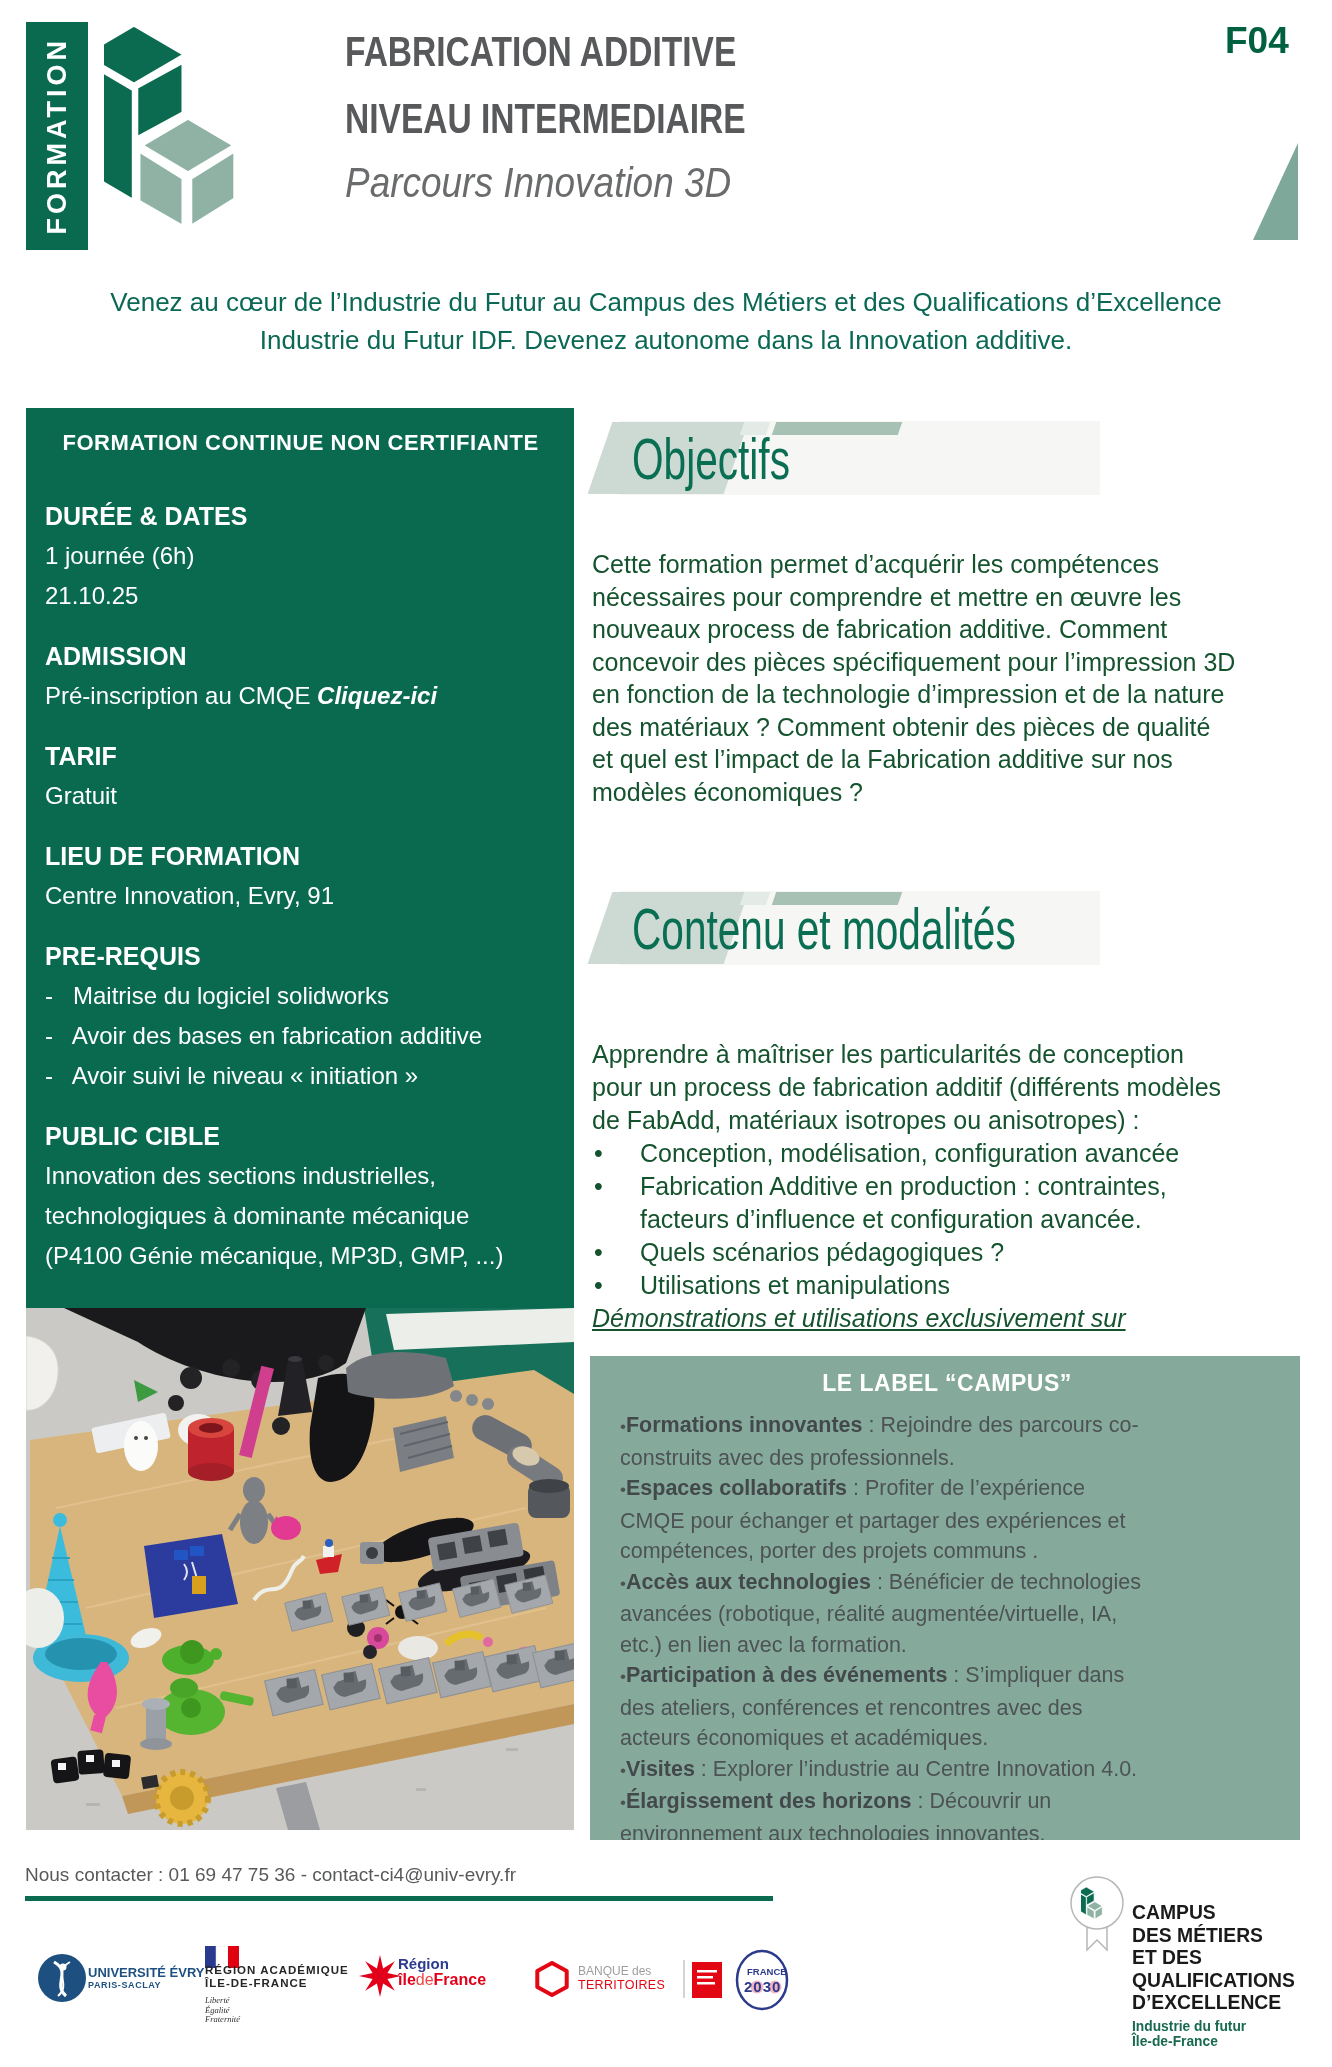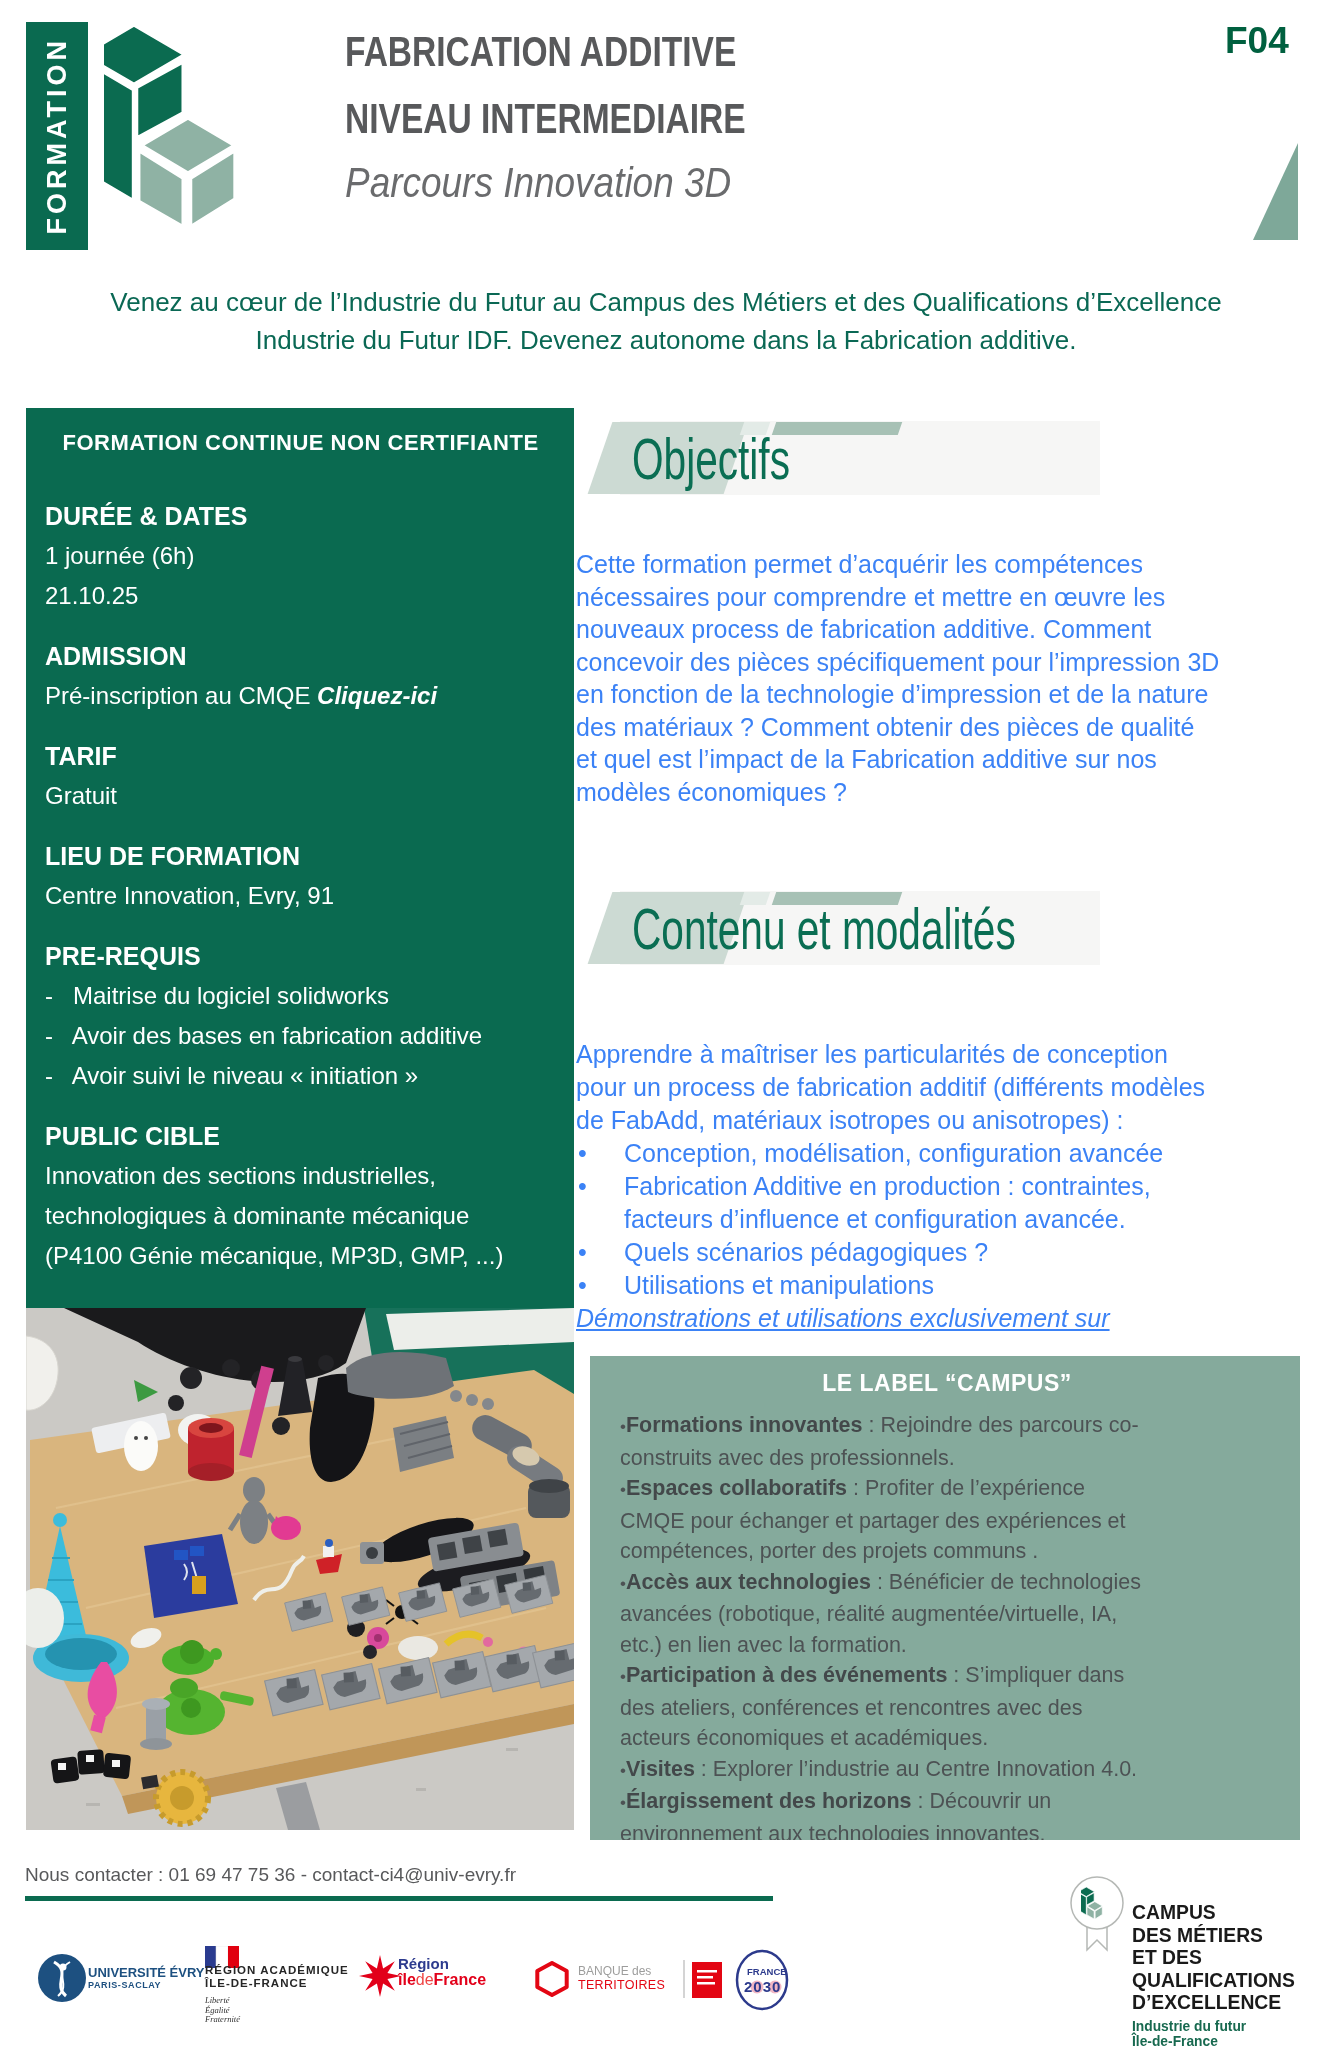--- a/index.html
+++ b/index.html
@@ -32,21 +32,21 @@
   .sb-link{font-weight:bold;font-style:italic;}
   
   .sec-header{position:absolute;left:590px;width:560px;height:90px;}
   .sec-band{position:absolute;left:30px;top:15px;width:480px;height:74px;background:#f6f6f5;}
   .sec-par{position:absolute;left:10px;top:16px;width:136px;height:72px;background:#ccdad3;transform:skewX(-19deg);}
   .sec-s0{position:absolute;left:152px;top:16px;width:26px;height:13px;background:#e3ebe7;transform:skewX(-19deg);}
   .sec-s1{position:absolute;left:184px;top:16px;width:126px;height:13px;background:#a7c1b5;transform:skewX(-19deg);}
   .sec-title{position:absolute;left:42px;top:24px;font-size:58px;color:#0a6e53;white-space:nowrap;
         transform:scaleX(.70);transform-origin:left top;line-height:1;}
   
-  .body-col{position:absolute;left:576px;width:710px;color:#3b82f6;font-size:25px;}
+  .body-col{position:absolute;left:592px;width:710px;color:#14532d;font-size:25px;}
   .body-line{line-height:32.5px;white-space:nowrap;}
   #objectifs-lines .body-line{line-height:32.5px;}
   #contenu-block .body-line{line-height:33px;}
   .bullet-line{position:relative;padding-left:48px;}
   .bullet-line::before{content:"\2022";position:absolute;left:2px;}
   .bullet-cont{padding-left:48px;}
   .note-line{font-style:italic;line-height:33px;white-space:nowrap;text-decoration:underline;}
   
   .label-panel{position:absolute;left:590px;top:1356px;width:710px;height:484px;background:#85aa9c;
         box-sizing:border-box;padding:14px 26px 0 30px;overflow:hidden;}
@@ -115,21 +115,21 @@
   <div class="title-block">
     <div class="title-l1">FABRICATION ADDITIVE</div>
     <div class="title-l2">NIVEAU INTERMEDIAIRE</div>
     <div class="subtitle">Parcours Innovation 3D</div>
   </div>
   <div class="doc-code">F04</div>
   <div class="corner-triangle"></div>
 
   <div class="intro">
     <div>Venez au cœur de l’Industrie du Futur au Campus des Métiers et des Qualifications d’Excellence</div>
-    <div>Industrie du Futur IDF. Devenez autonome dans la Fabrication additive.</div>
+    <div>Industrie du Futur IDF. Devenez autonome dans la Innovation additive.</div>
   </div>
 
   <div class="sidebar">
     <div class="sb-banner">FORMATION CONTINUE NON CERTIFIANTE</div>
     <div id="sb-sections">
         <div class="sb-heading">DURÉE &amp; DATES</div>
         <div class="sb-line"><span>1 journée (6h)</span></div>
         <div class="sb-line"><span>21.10.25</span></div>
         <div class="sb-heading">ADMISSION</div>
         <div class="sb-line"><span>Pré-inscription au CMQE </span><span class="sb-link">Cliquez-ici</span></div>

